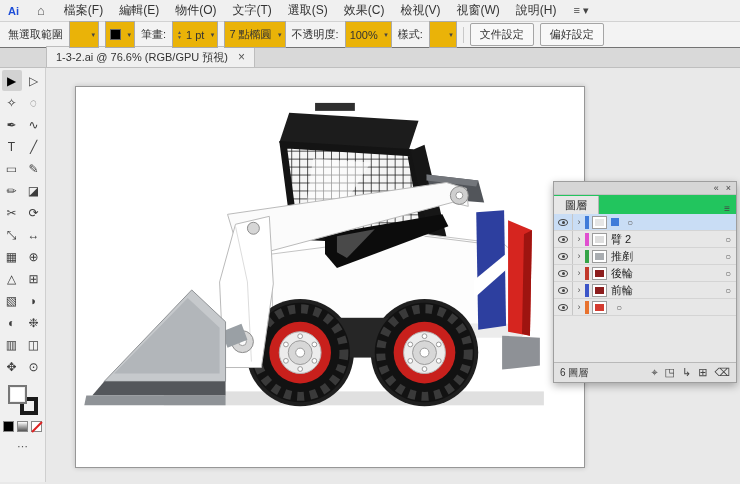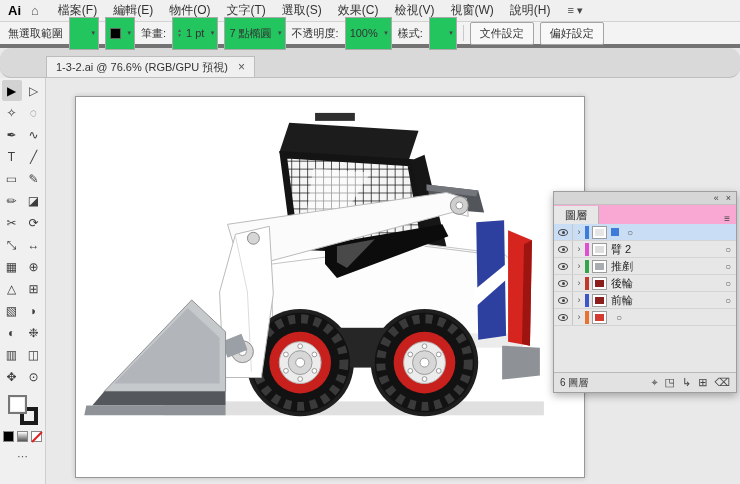--- a/index.html
+++ b/index.html
@@ -5,42 +5,42 @@
   * { margin:0; padding:0; box-sizing:border-box; }
   html,body { background:#cfcfcf; }
   .app {
     position:relative; width:740px; height:484px; overflow:hidden;
     font-family:"Liberation Sans", sans-serif; font-size:12px; color:#333;
     background:#e9e9e9; user-select:none;
   }
   
   .menubar { height:22px; background:#f0f0f0; border-bottom:1px solid #d2d2d2;
     display:flex; align-items:center; padding:0 8px; gap:2px; }
-  .ai-logo { font-weight:bold; color:#000000; margin-right:8px; font-size:13px; }
+  .ai-logo { font-weight:bold; color:#1d4ed8; margin-right:16px; font-size:11px; }
   .home-ic { color:#555; margin-right:10px; font-size:13px; }
   .menu-item { padding:0 7px; font-size:12px; color:#333; cursor:default; }
   .ws-ic { margin-left:8px; color:#444; font-size:11px; }
   
-  .controlbar { height:26px; background:#f3f3f3; border-bottom:4px solid #737373;
+  .controlbar { height:26px; background:#f3f3f3; border-bottom:1px solid #737373;
     display:flex; align-items:center; padding:0 8px; gap:6px; font-size:11px; }
   .cb-label { color:#333; white-space:nowrap; }
-  .combo { height:33px; background:#22c55e; border:1px solid #aaa; position:relative;
+  .combo { height:27px; background:#eab308; border:1px solid #aaa; position:relative;
     display:inline-flex; align-items:center; padding:0 13px 0 4px; white-space:nowrap; }
   .combo::after { content:"▾"; font-size:7px; color:#444; position:absolute;
     right:3px; top:50%; transform:translateY(-50%); }
   .combo .swb { width:11px; height:11px; background:#000; border:1px solid #666; }
   .stepper { display:inline-flex; flex-direction:column; font-size:5px;
     line-height:5px; color:#555; margin-right:4px; }
   .wp-line { width:52px; height:2px; background:#111; margin-right:5px; }
   .cb-btn { height:23px; padding:0 9px; background:#f8f8f8; border:1px solid #a5a5a5;
     border-radius:2px; display:inline-flex; align-items:center; white-space:nowrap; cursor:default; }
   .cb-sep { width:1px; height:16px; background:#c9c9c9; }
   
-  .tabstrip { height:30px; background:#d9d9d9; border-bottom:1px solid #bfbfbf;
-    display:flex; align-items:flex-end; padding-left:46px;border-radius:11px; }
+  .tabstrip { height:20px; background:#d9d9d9; border-bottom:1px solid #bfbfbf;
+    display:flex; align-items:flex-end; padding-left:46px; }
   .tab { height:21px; background:#f0f0f0; border:1px solid #bdbdbd; border-bottom:none;
     display:flex; align-items:center; gap:10px; padding:0 9px; font-size:11px; color:#333; }
   .tab-close { color:#555; font-size:12px; cursor:default; }
   
   .body-row { display:flex; height:414px; }
   .toolbar { width:46px; background:#f0f0f0; border-right:1px solid #cfcfcf;
     display:flex; flex-direction:column; align-items:center; padding-top:2px; }
   .tool-list { display:grid; grid-template-columns:20px 20px; gap:1px 2px; }
   .tool { width:20px; height:21px; display:flex; align-items:center; justify-content:center;
     font-size:12px; color:#3d3d3d; cursor:default; }
@@ -62,21 +62,21 @@
   .artboard { position:absolute; left:29px; top:18px; width:510px; height:382px;
     background:#fff; border:1px solid #979797; box-shadow:0 0 5px rgba(0,0,0,.18); }
   .artboard svg { display:block; width:100%; height:100%; }
   
   .layers-panel { position:absolute; left:507px; top:113px; width:184px; height:202px;
     background:#e7e7e7; border:1px solid #9e9e9e; box-shadow:0 3px 8px rgba(0,0,0,.3);
     display:flex; flex-direction:column; font-size:11px; }
   .ptop { height:13px; background:#d6d6d6; border-bottom:1px solid #c2c2c2;
     display:flex; justify-content:flex-end; align-items:center; gap:7px;
     padding:0 5px; font-size:9px; color:#444; }
-  .ptab { height:19px; background:#f9a8d4; display:flex; align-items:flex-end; }
+  .ptab { height:19px; background:#22c55e; display:flex; align-items:flex-end; }
   .ptab-label { background:#e7e7e7; height:18px; padding:0 11px; display:flex;
     align-items:center; border-right:1px solid #b5b5b5; color:#222; }
   .pmenu { margin-left:auto; padding-right:6px; font-size:10px; color:#444; }
   .lrows { flex:1; }
   .lrow { height:17px; display:flex; align-items:center;
     border-bottom:1px solid #d4d4d4; position:relative; }
   .lrow.sel { background:#c9ddf5; }
   .eye-cell { width:19px; height:100%; border-right:1px solid #c6c6c6;
     display:flex; align-items:center; justify-content:center; }
   .eye { width:10px; height:7px; border:1px solid #444; border-radius:50%; position:relative; }

